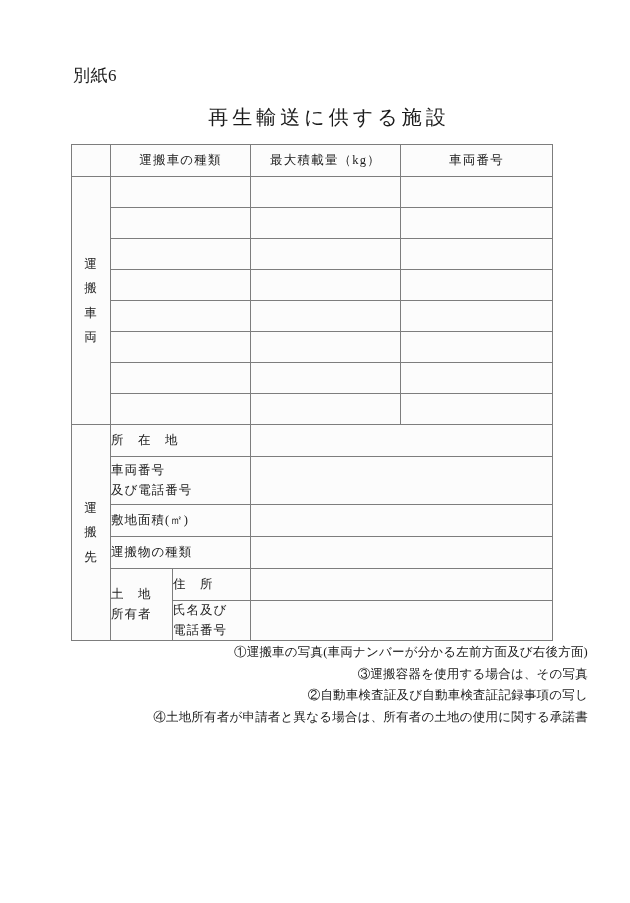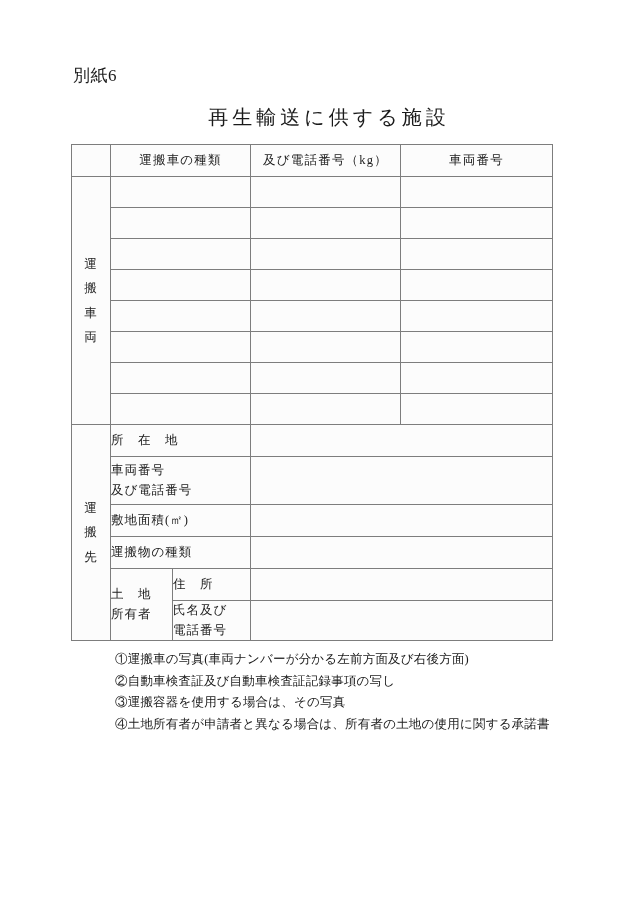--- a/index.html
+++ b/index.html
@@ -113,22 +113,23 @@
     width: 520px;
     font-size: 12.5px;
     line-height: 1.72;
   }
   .notes-heading {
     white-space: nowrap;
     letter-spacing: 0.3px;
   }
   .notes-list {
     list-style: none;
-    margin: 12px;
+    margin: 5px;
     padding: 0 0 0 30px;
+    text-align: right;
   }
   .notes-list li {
     white-space: nowrap;
     letter-spacing: 0.2px;
   }
 </style>
 </head>
 <body>
 
 <div class="page">
@@ -143,21 +144,21 @@
       <col class="col-sub-a">
       <col class="col-sub-b">
       <col class="col-mid">
       <col class="col-right">
     </colgroup>
     <tbody>
 
       <tr>
         <td class="hdr-cell"></td>
         <td class="hdr-cell" colspan="2">運搬車の種類</td>
-        <td class="hdr-cell">及び電話番号（kg）</td>
+        <td class="hdr-cell">最大積載量（kg）</td>
         <td class="hdr-cell">車両番号</td>
       </tr>
 
       <tr class="blank-row">
         <td class="side-label" rowspan="8">
           <span class="vchar">運</span>
           <span class="vchar">搬</span>
           <span class="vchar">車</span>
           <span class="vchar">両</span>
         </td>
@@ -245,19 +246,19 @@
         </td>
         <td class="value-cell" colspan="2"></td>
       </tr>
 
     </tbody>
   </table>
 
   <div class="notes">
     <ol class="notes-list">
       <li>①運搬車の写真(車両ナンバーが分かる左前方面及び右後方面)</li>
+      <li>③運搬容器を使用する場合は、その写真</li>
       <li>②自動車検査証及び自動車検査証記録事項の写し</li>
-      <li>③運搬容器を使用する場合は、その写真</li>
       <li>④土地所有者が申請者と異なる場合は、所有者の土地の使用に関する承諾書</li>
     </ol>
   </div>
 
 </div>
 
 </body></html>

